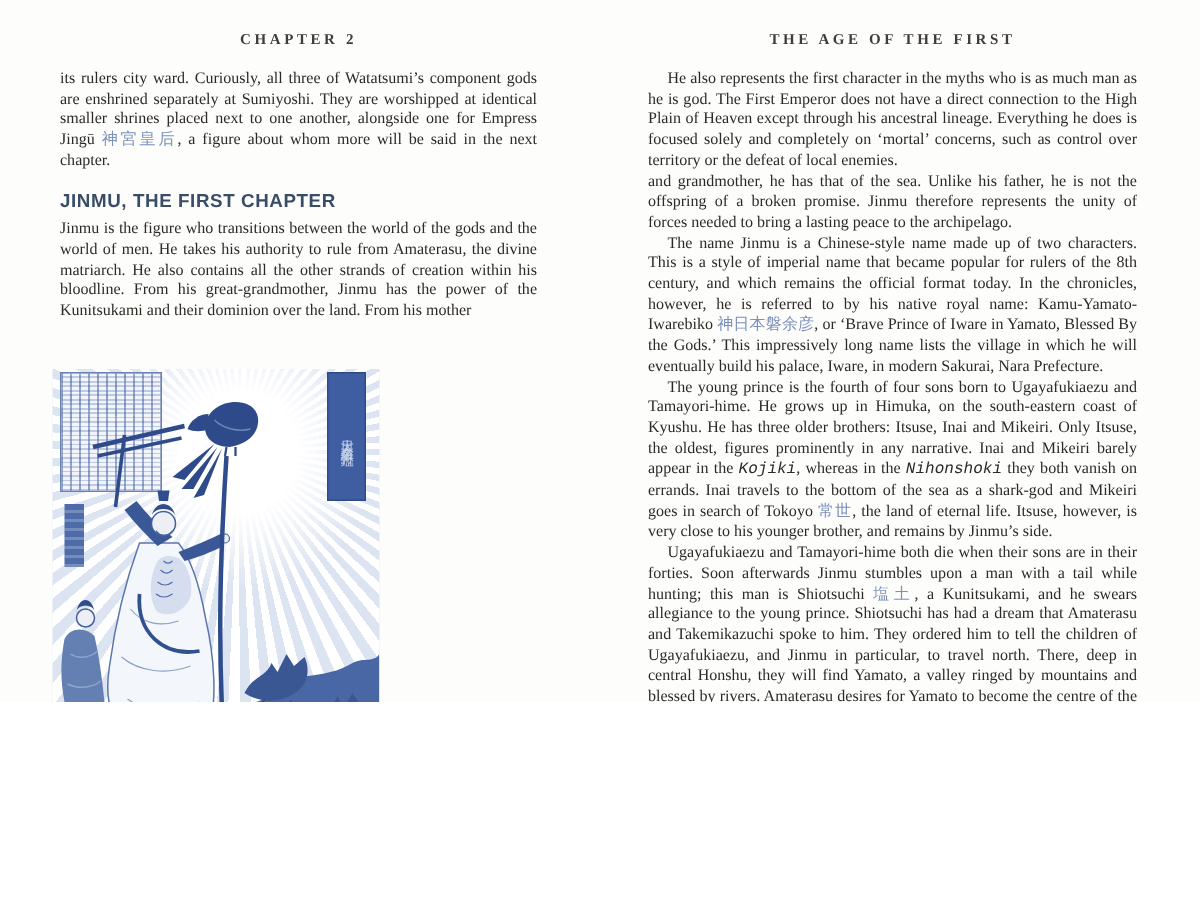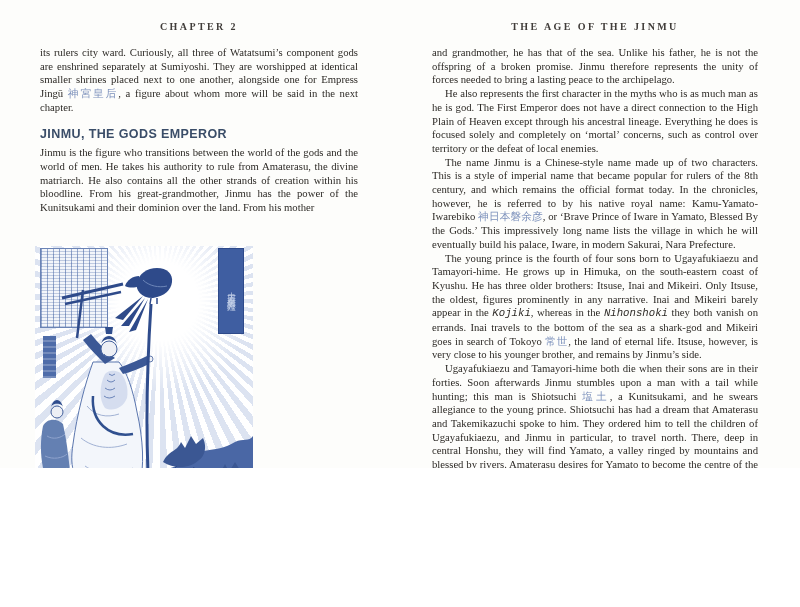--- a/index.html
+++ b/index.html
@@ -85,21 +85,21 @@
 <body>
 
 <div class="spread">
 
   <div class="running-head left">CHAPTER 2</div>
 
   <div class="text-col left">
     <div>
         <p class="para"><span>its rulers city ward. Curiously, all three of Watatsumi’s component gods are enshrined separately at Sumiyoshi. They are worshipped at identical smaller shrines placed next to one another, alongside one for Empress Jingū </span><span class="seg-kanji">神宮皇后</span><span>, a figure about whom more will be said in the next chapter.</span></p>
       </div>
-    <h2 class="section-heading">JINMU, THE GODS EMPEROR</h2>
+    <h2 class="section-heading">JINMU, THE FIRST CHAPTER</h2>
     <div>
         <p class="para"><span>Jinmu is the figure who transitions between the world of the gods and the world of men. He takes his authority to rule from Amaterasu, the divine matriarch. He also contains all the other strands of creation within his bloodline. From his great-grandmother, Jinmu has the power of the Kunitsukami and their dominion over the land. From his mother</span></p>
       </div>
   </div>
 
   <figure class="illustration">
     <div class="rays"></div>
 
     <div class="textblock"></div>
     <div class="cartouche-main">大日本名将鑑</div>
@@ -156,25 +156,25 @@
 
     <div class="signature-box">
       <span class="signature-text">大蘇芳年</span>
       <span class="seal"></span>
     </div>
   </figure>
 
 
   <div class="page-number left">56</div>
 
-  <div class="running-head right">THE AGE OF THE JINMU</div>
+  <div class="running-head right">THE AGE OF THE FIRST</div>
 
   <div class="text-col right">
+      <p class="para indent"><span>He also represents the first character in the myths who is as much man as he is god. The First Emperor does not have a direct connection to the High Plain of Heaven except through his ancestral lineage. Everything he does is focused solely and completely on ‘mortal’ concerns, such as control over territory or the defeat of local enemies.</span></p>
       <p class="para"><span>and grandmother, he has that of the sea. Unlike his father, he is not the offspring of a broken promise. Jinmu therefore represents the unity of forces needed to bring a lasting peace to the archipelago.</span></p>
-      <p class="para indent"><span>He also represents the first character in the myths who is as much man as he is god. The First Emperor does not have a direct connection to the High Plain of Heaven except through his ancestral lineage. Everything he does is focused solely and completely on ‘mortal’ concerns, such as control over territory or the defeat of local enemies.</span></p>
       <p class="para indent"><span>The name Jinmu is a Chinese-style name made up of two characters. This is a style of imperial name that became popular for rulers of the 8th century, and which remains the official format today. In the chronicles, however, he is referred to by his native royal name: Kamu-Yamato-Iwarebiko </span><span class="seg-kanji">神日本磐余彦</span><span>, or ‘Brave Prince of Iware in Yamato, Blessed By the Gods.’ This impressively long name lists the village in which he will eventually build his palace, Iware, in modern Sakurai, Nara Prefecture.</span></p>
       <p class="para indent"><span>The young prince is the fourth of four sons born to Ugayafukiaezu and Tamayori-hime. He grows up in Himuka, on the south-eastern coast of Kyushu. He has three older brothers: Itsuse, Inai and Mikeiri. Only Itsuse, the oldest, figures prominently in any narrative. Inai and Mikeiri barely appear in the </span><span class="seg-italic">Kojiki</span><span>, whereas in the </span><span class="seg-italic">Nihonshoki</span><span> they both vanish on errands. Inai travels to the bottom of the sea as a shark-god and Mikeiri goes in search of Tokoyo </span><span class="seg-kanji">常世</span><span>, the land of eternal life. Itsuse, however, is very close to his younger brother, and remains by Jinmu’s side.</span></p>
       <p class="para indent"><span>Ugayafukiaezu and Tamayori-hime both die when their sons are in their forties. Soon afterwards Jinmu stumbles upon a man with a tail while hunting; this man is Shiotsuchi </span><span class="seg-kanji">塩土</span><span>, a Kunitsukami, and he swears allegiance to the young prince. Shiotsuchi has had a dream that Amaterasu and Takemikazuchi spoke to him. They ordered him to tell the children of Ugayafukiaezu, and Jinmu in particular, to travel north. There, deep in central Honshu, they will find Yamato, a valley ringed by mountains and blessed by rivers. Amaterasu desires for Yamato to become the centre of the mortal realm. The way forward is filled with as-yet unappeased Kunitsukami. It will be up to Jinmu and Itsuse to quell them.</span></p>
     </div>
 
   <div class="page-number right">96</div>
 
 </div>
 
 </body></html>

